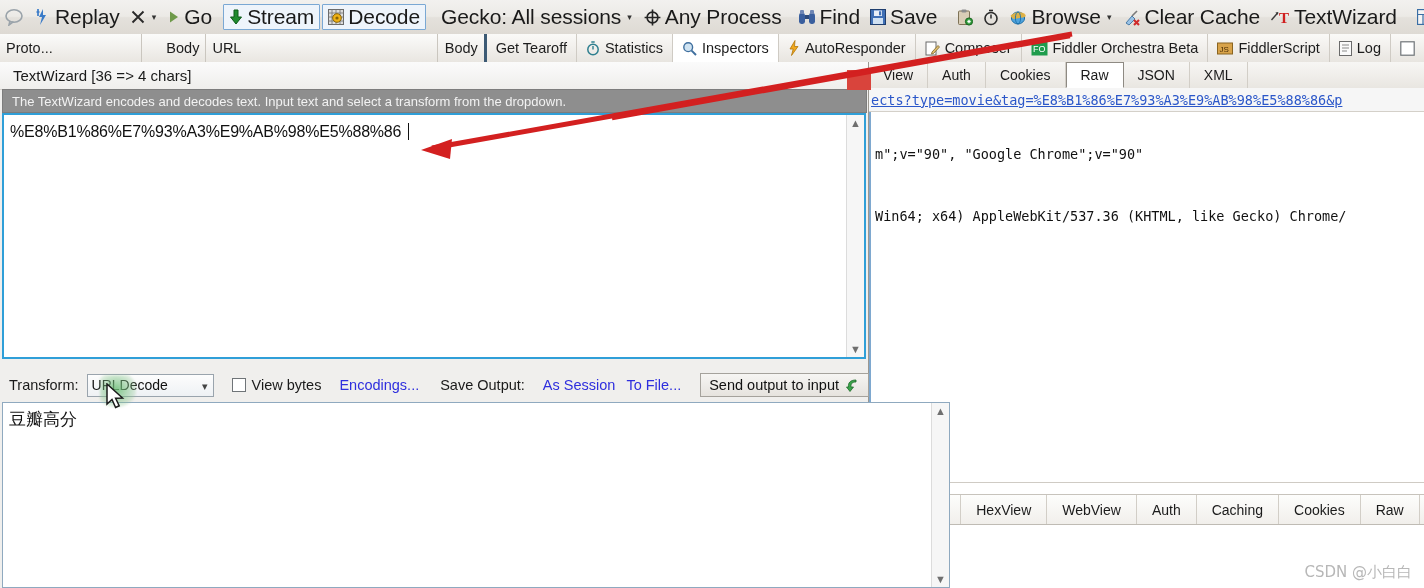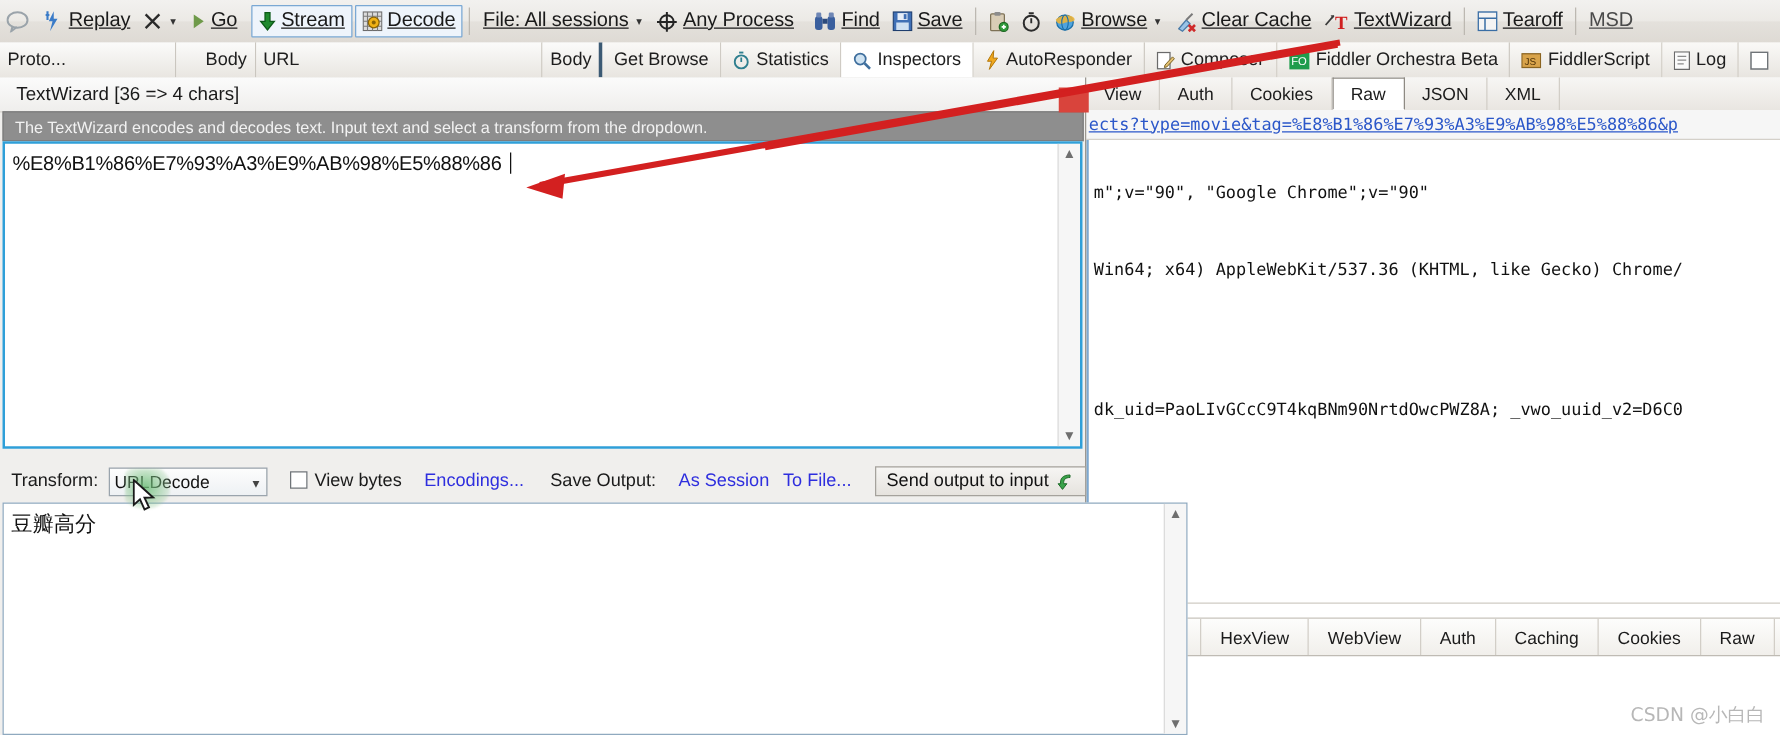--- a/index.html
+++ b/index.html
@@ -16,21 +16,21 @@
   .toolbar{
     position:absolute;left:0;top:0;width:1424px;height:34px;
     background:linear-gradient(to bottom,#f2f1ef 0%,#eceae6 48%,#e4e1dc 52%,#dedad4 100%);
     border-bottom:1px solid #c3bfb8;
     display:flex;align-items:center;
     font-size:15px;color:#1a1a1a;
     white-space:nowrap;
   }
   .tb-item{display:flex;align-items:center;gap:4px;padding:0 5px;height:28px;}
   .tb-sep{width:1px;height:22px;background:#bcb8b1;margin:0 5px;}
-  .tb-label{font-size:16px;letter-spacing:-0.1px;text-decoration:underline;}
+  .tb-label{font-size:21px;letter-spacing:-0.1px;}
   .tb-boxed{
     border:1px solid #7aa8d4;background:#eef4fb;border-radius:1px;
     padding:1px 5px;height:26px;box-sizing:border-box;
   }
   .tb-caret{font-size:9px;color:#333;padding:0 2px;}
 
   
   .ico{display:inline-block;position:relative;flex:0 0 auto;}
   .ico svg{display:block;}
 
@@ -239,21 +239,21 @@
           <circle cx="9" cy="9" r="4.3" fill="#f0b216" stroke="#8a6405" stroke-width="1"></circle>
           <circle cx="9" cy="9" r="1.6" fill="#8a6405"></circle>
         </svg>
       </span>
       <span class="tb-label">Decode</span>
     </div>
 
     <div class="tb-sep"></div>
 
     <div class="tb-item">
-      <span class="tb-label">File: All sessions</span>
+      <span class="tb-label">Gecko: All sessions</span>
       <span class="tb-caret">▾</span>
     </div>
 
     <div class="tb-item">
       <span class="ico">
         <svg width="17" height="17" viewBox="0 0 17 17">
             <circle cx="8.5" cy="8.5" r="5.4" fill="none" stroke="#242424" stroke-width="1.6"></circle>
             <path d="M8.5 0.6 V16.4 M0.6 8.5 H16.4" stroke="#242424" stroke-width="1.6"></path>
           </svg>
       </span>
@@ -370,21 +370,21 @@
     </div>
     <div class="colhdr" style="width:235px">
       <span>URL</span>
     </div>
     <div class="colhdr right" style="width:46px;border-right:none">
       <span>Body</span>
     </div>
     <div class="tabdiv"></div>
 
     <div class="tab">
-      <span>Get Browse</span>
+      <span>Get Tearoff</span>
     </div>
     <div class="tab">
       <span class="ico">
         <svg width="14" height="15" viewBox="0 0 14 15">
             <circle cx="7" cy="8.5" r="5.2" fill="none" stroke="#2f7f8f" stroke-width="1.5"></circle>
             <path d="M7 8.5 V5" stroke="#2f7f8f" stroke-width="1.4"></path>
             <path d="M5.3 1 H8.7" stroke="#2f7f8f" stroke-width="1.5"></path>
           </svg>
       </span>
       <span>Statistics</span>
@@ -474,21 +474,20 @@
         </div>
     </div>
 
     <div class="urlbar">
       <u>ects?type=movie&amp;tag=%E8%B1%86%E7%93%A3%E9%AB%98%E5%88%86&amp;p</u>
     </div>
 
     <div class="hdrbody">
       <div class="hline" style="top:34px">m";v="90", "Google Chrome";v="90"</div>
       <div class="hline" style="top:96px">Win64; x64) AppleWebKit/537.36 (KHTML, like Gecko) Chrome/</div>
-      <div class="hline" style="top:208px">dk_uid=PaoLIvGCcC9T4kqBNm90NrtdOwcPWZ8A; _vwo_uuid_v2=D6C0</div>
     </div>
 
     <div class="btabs">
       <div class="row">
         <div class="btab">
             <span>nageView</span>
           </div>
         <div class="btab">
             <span>HexView</span>
           </div>

